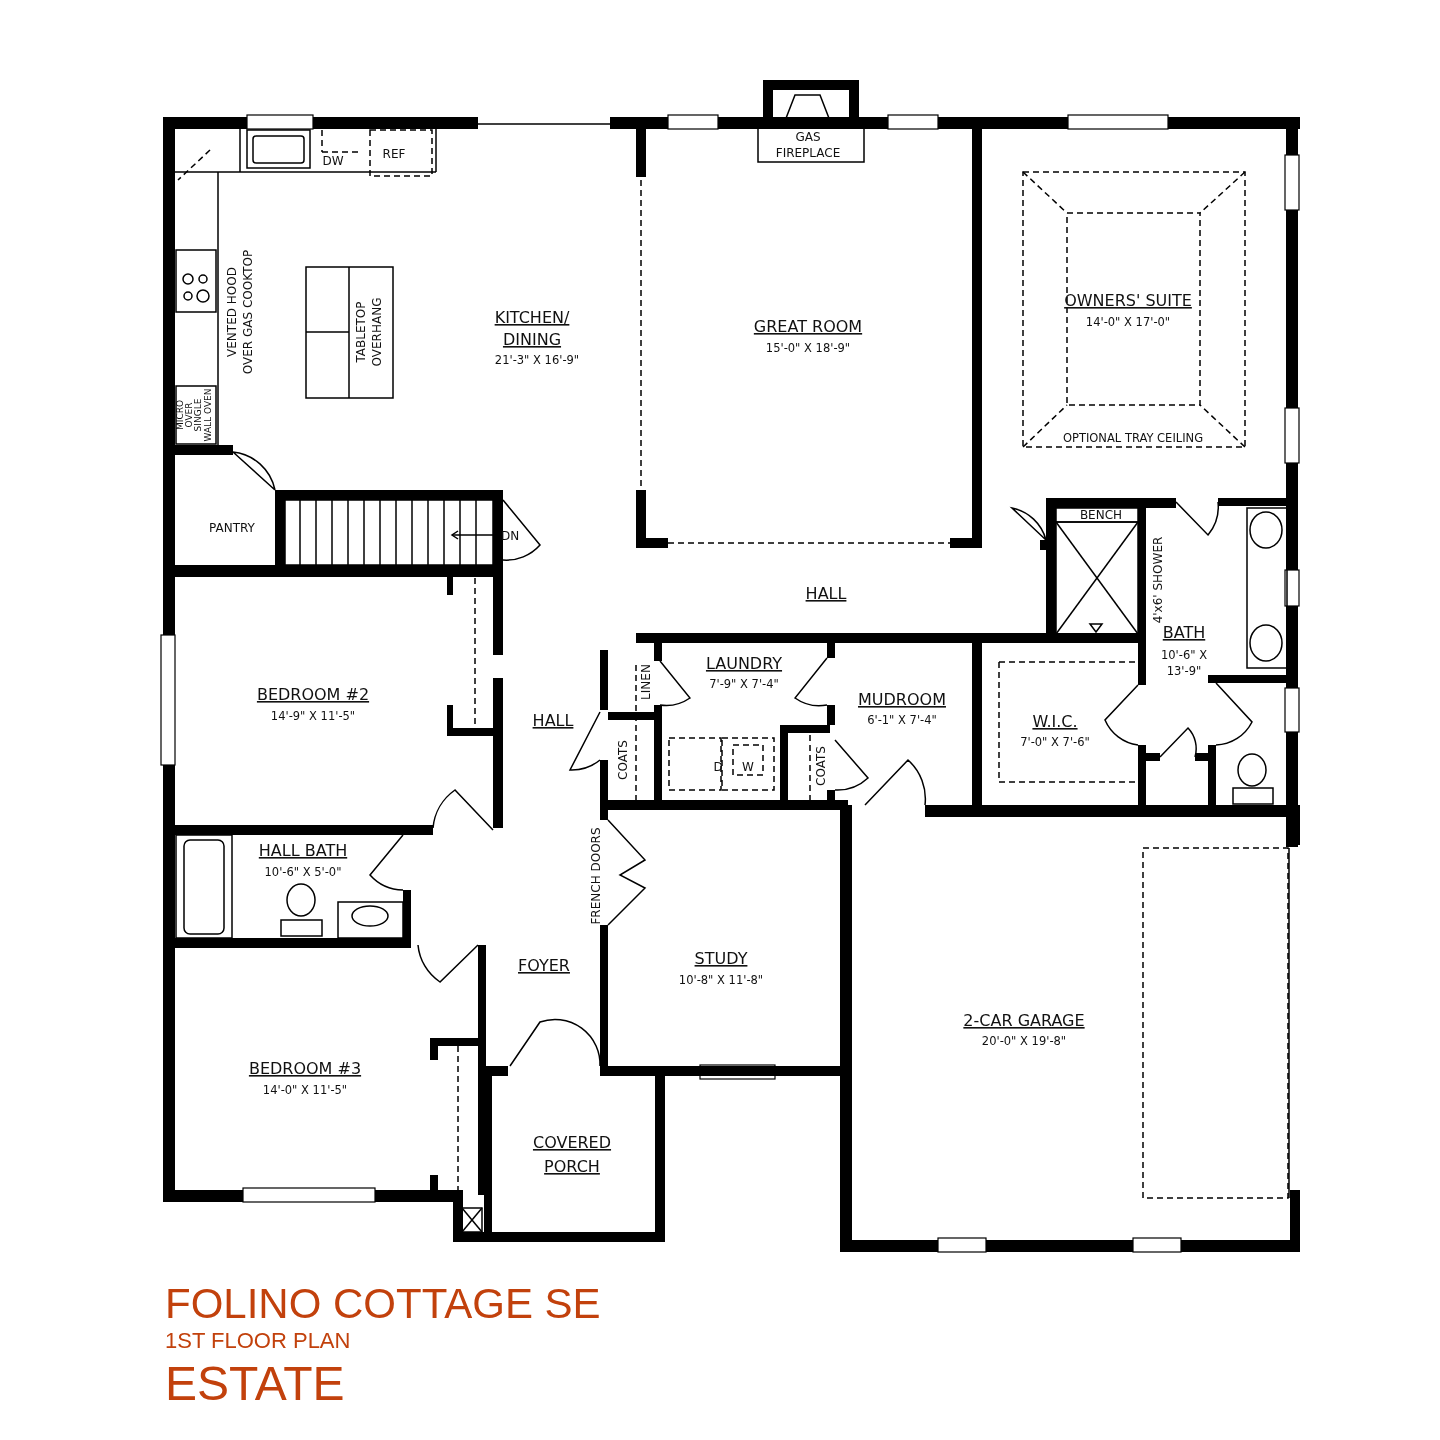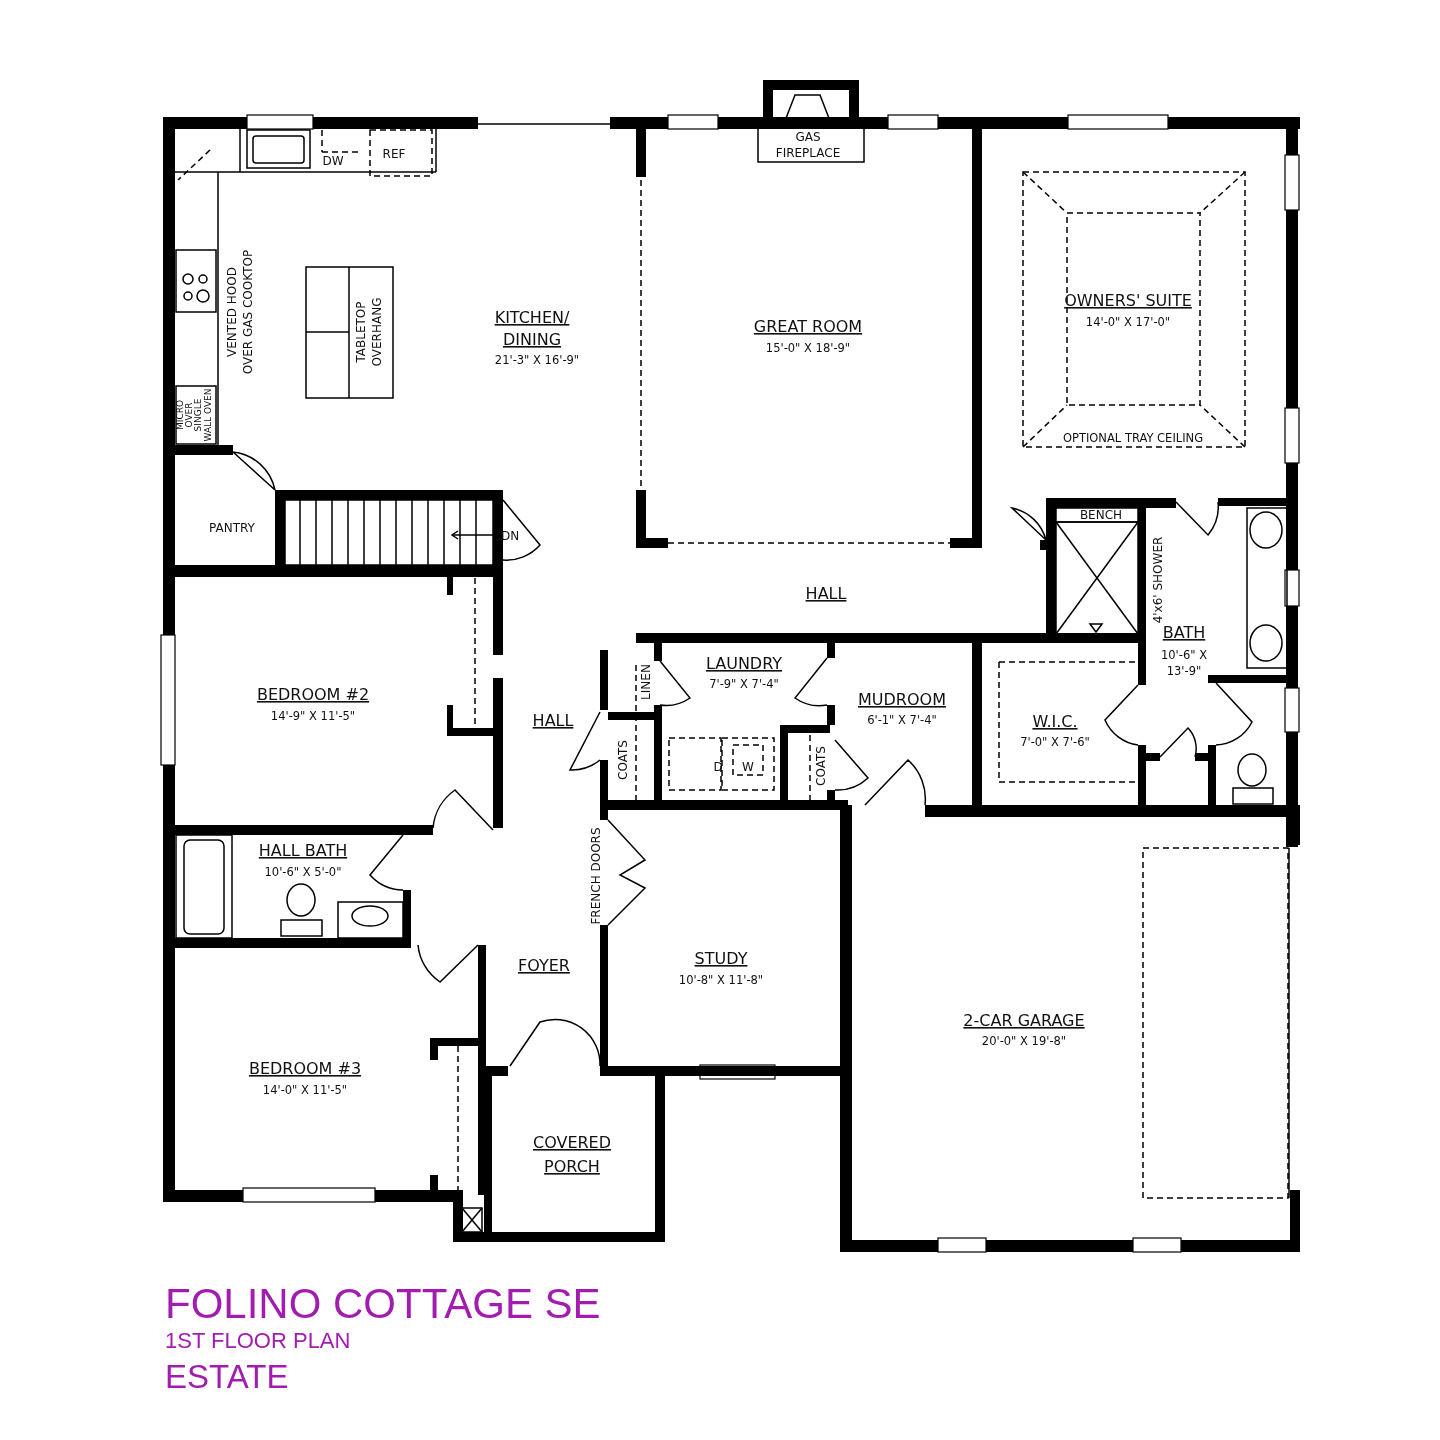--- a/index.html
+++ b/index.html
@@ -6,21 +6,21 @@
   body{width:1440px;height:1440px;position:relative;overflow:hidden;font-family:"Liberation Sans",sans-serif;}
   svg{position:absolute;left:0;top:0;}
   .wall{fill:#000;}
   .thin{fill:none;stroke:#000;stroke-width:1.5;}
   .dash{fill:none;stroke:#000;stroke-width:1.5;stroke-dasharray:6 4;}
   .win{fill:#fff;stroke:#000;stroke-width:1.2;}
   .lbl{font-family:"DejaVu Sans",sans-serif;font-size:16px;fill:#111;text-anchor:middle;text-decoration:underline;}
   .dim{font-family:"DejaVu Sans",sans-serif;font-size:11.5px;fill:#111;text-anchor:middle;}
   .note{font-family:"DejaVu Sans",sans-serif;font-size:12px;fill:#111;text-anchor:middle;}
   .small{font-family:"DejaVu Sans",sans-serif;font-size:9px;fill:#111;text-anchor:middle;}
-  .title{position:absolute;left:165px;color:#a21caf;font-family:"Liberation Sans",sans-serif;line-height:1;}
+  .title{position:absolute;left:165px;color:#c2410c;font-family:"Liberation Sans",sans-serif;line-height:1;}
 </style>
 </head>
 <body>
 
 <svg width="1440" height="1440" viewBox="0 0 1440 1440">
 
   <g>
 
     <rect class="wall" x="163" y="117" width="315" height="12"></rect>
     <rect class="wall" x="610" y="117" width="690" height="12"></rect>
@@ -327,13 +327,13 @@
     <path class="thin" d="M1138 685 L1105 720 A42 42 0 0 0 1138 745"></path>
     <path class="thin" d="M1216 683 L1252 722 A42 42 0 0 1 1216 745"></path>
     <path class="thin" d="M1160 757 L1188 728 A30 30 0 0 1 1195 757"></path>
     <path class="thin" d="M510 1066 L540 1022 A45 45 0 0 1 600 1066"></path>
     <path class="thin" d="M608 820 L645 860 L620 875 L645 888 L608 925"></path>
   </g>
 </svg>
 
 <div class="title" style="top:1283px;font-size:42px;">FOLINO COTTAGE SE</div>
 <div class="title" style="top:1330px;font-size:22px;">1ST FLOOR PLAN</div>
-<div class="title" style="top:1360px;font-size:33px;">ESTATE</div>
+<div class="title" style="top:1360px;font-size:48px;">ESTATE</div>
 
 </body></html>

